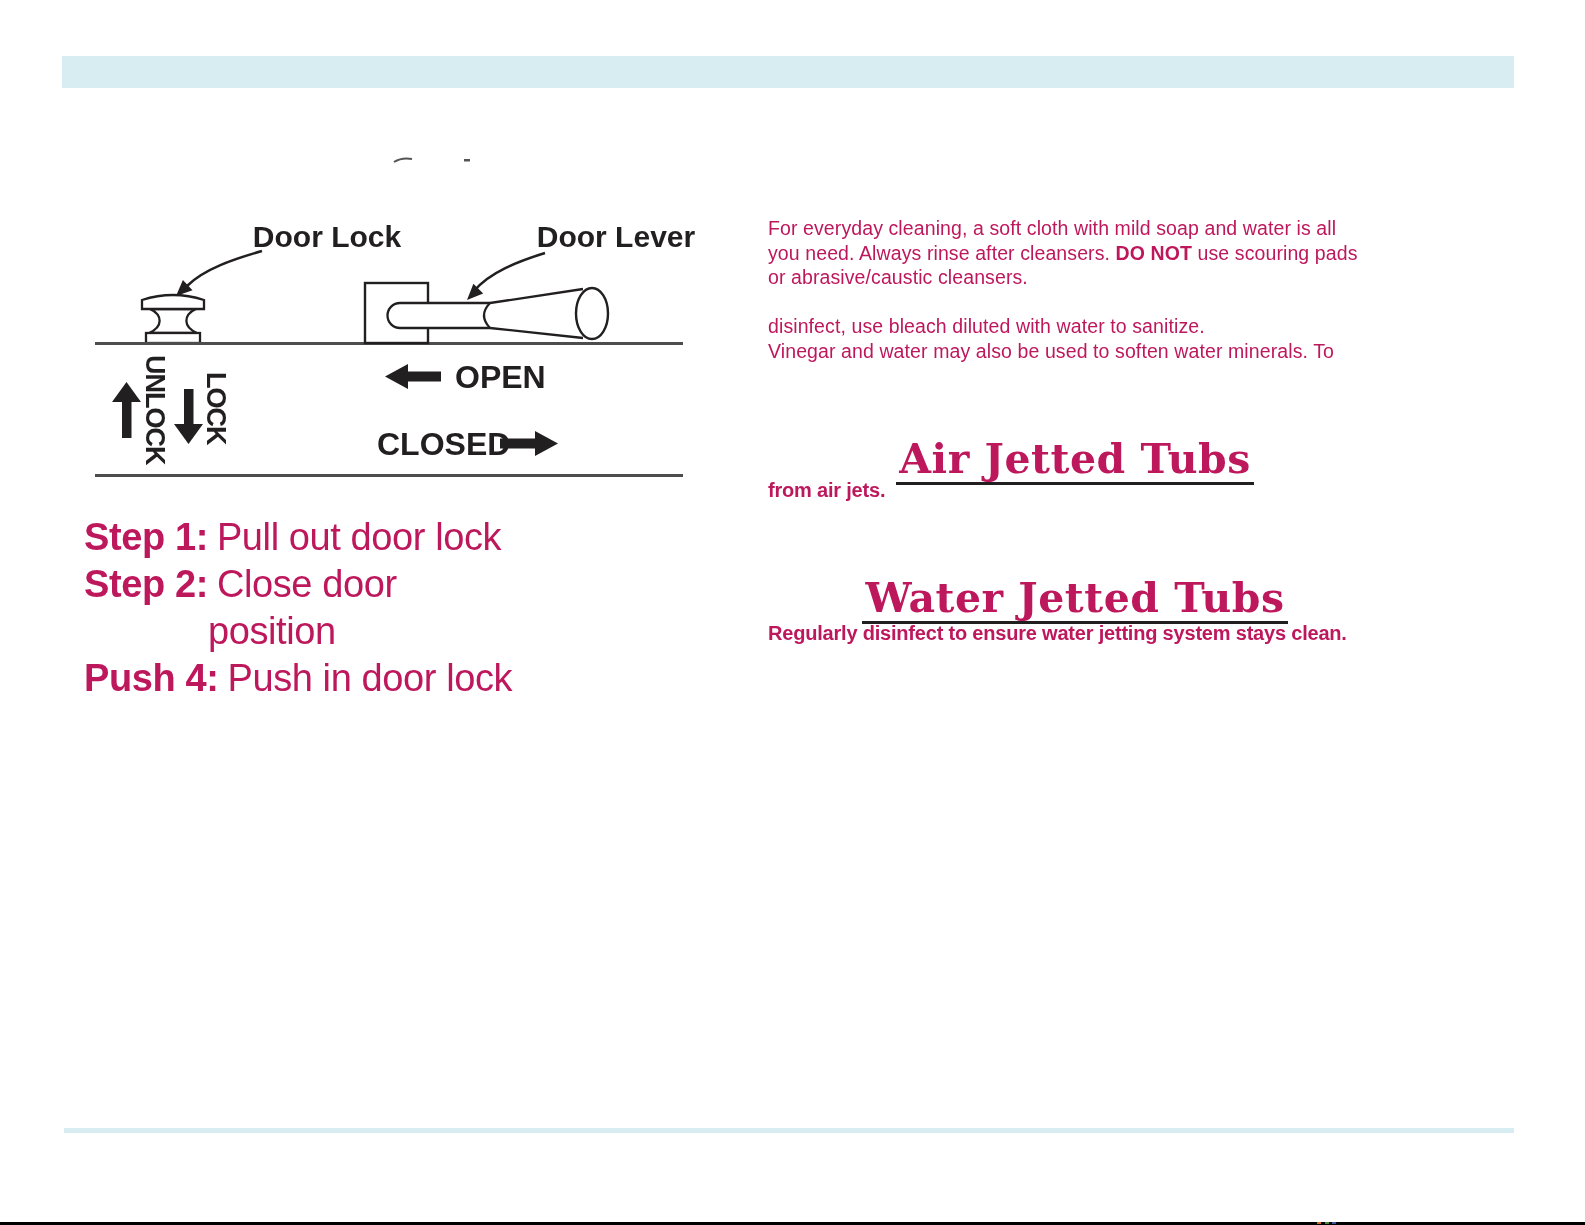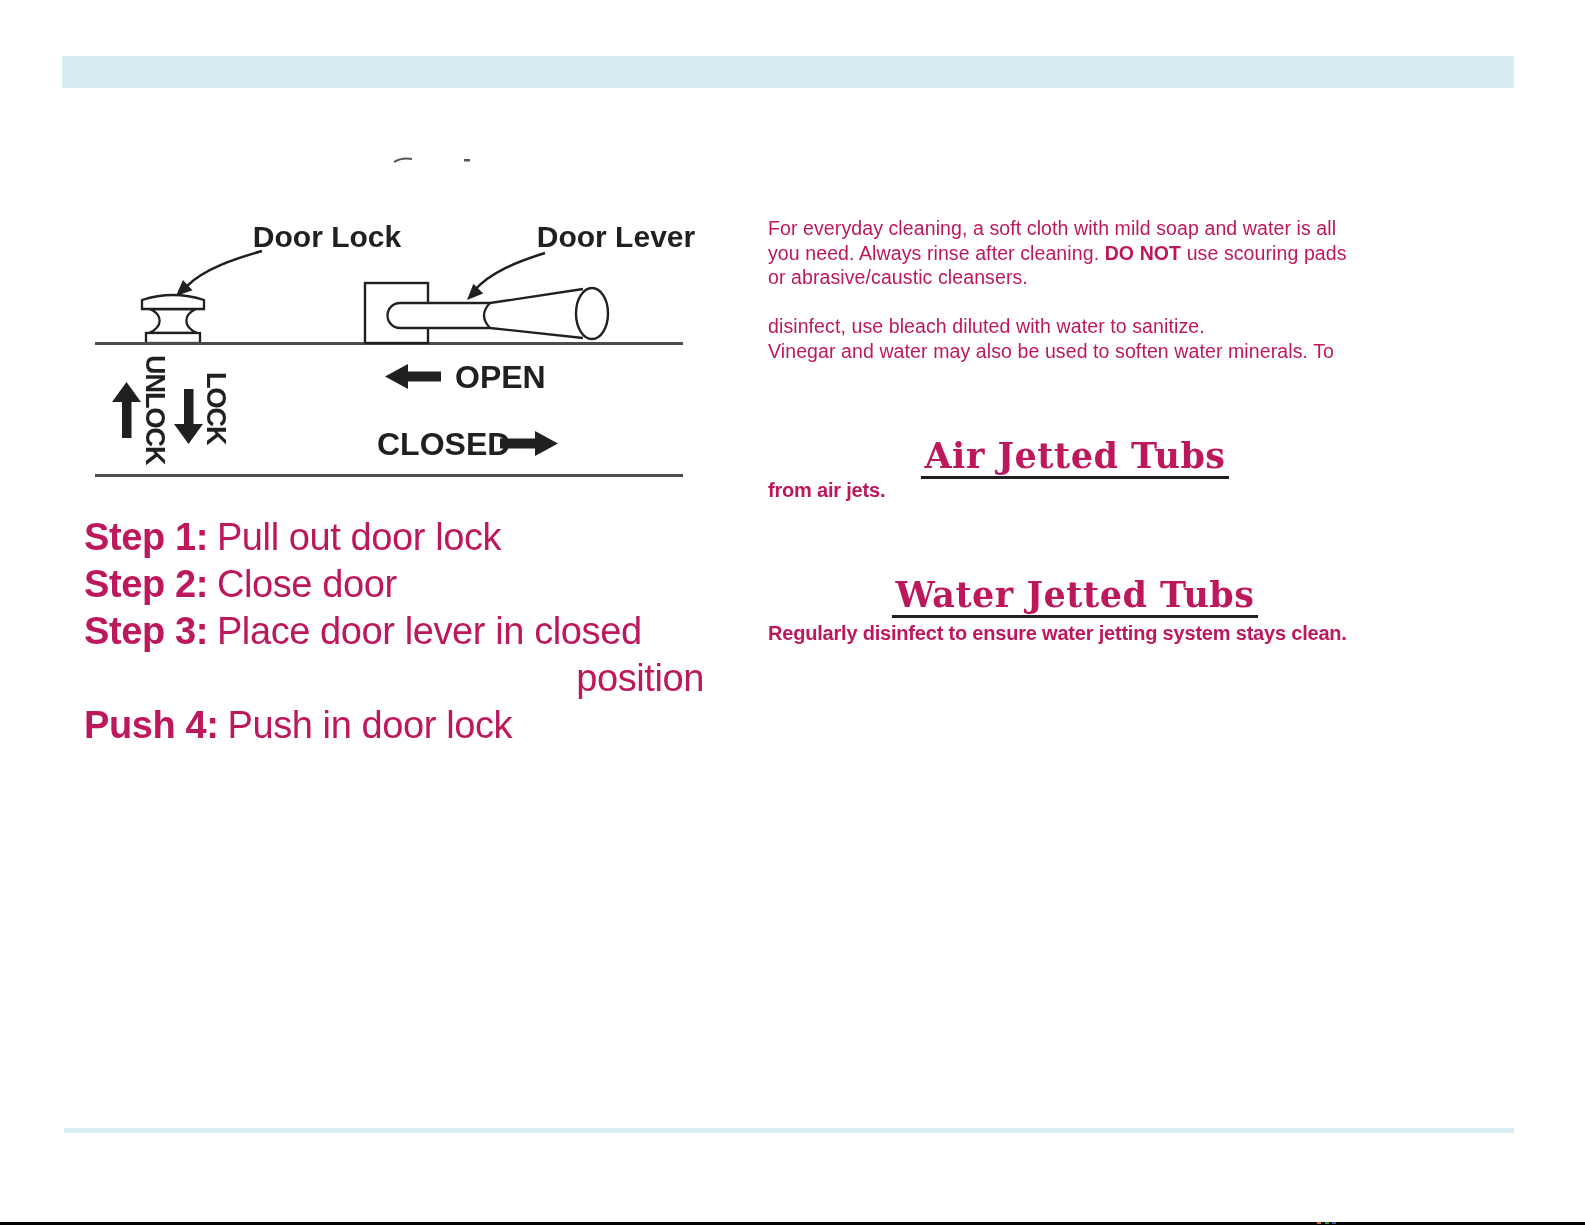--- a/index.html
+++ b/index.html
@@ -13,34 +13,34 @@
   .black-edge-bottom { position:absolute; left:0; top:1222px; width:1585px; height:3px; background:#000; }
   .speck { position:absolute; top:1222px; width:4px; height:2px; }
 
   .diagram-svg { position:absolute; left:0; top:140px; width:760px; height:360px; }
   .svg-label { font-family:"Liberation Sans", sans-serif; font-weight:bold; fill:#221f20; }
 
   .steps { position:absolute; left:84px; top:514px; width:620px;
            font-size:38px; line-height:47px; letter-spacing:-0.4px; }
   .step-line { white-space:nowrap; }
   .step-label { font-weight:bold; margin-right:9px; }
-  .step-wrap { padding-left:124px;text-align:right; }
+  .step-wrap { padding-left:124px; }
 
   .right-col { position:absolute; left:768px; top:0; width:614px; }
   .para { position:absolute; left:0; font-size:19.5px; line-height:24.5px; letter-spacing:0.1px; white-space:nowrap; }
   .para1 { top:216px; }
   .para2 { top:314px; }
   .b { font-weight:bold; }
 
   .section-heading-row { position:absolute; left:0; width:614px; text-align:center; }
   .air-heading-row { top:438px; }
   .water-heading-row { top:577px; }
   .section-heading {
     display:inline-block; font-family:"DejaVu Serif", serif; font-weight:600;
-    font-size:35px; letter-spacing:0.5px; line-height:1.05;
+    font-size:41px; letter-spacing:0.5px; line-height:1.05;
     border-bottom:3px solid #221f20; padding:0 3px 1px 3px;
   }
   .note { position:absolute; left:0; font-size:20px; font-weight:bold; line-height:27px; white-space:nowrap; letter-spacing:-0.2px; }
   .air-note { top:477px; }
   .water-note { top:620px; }
 </style>
 </head>
 <body>
 
 <div class="page">
@@ -100,36 +100,33 @@
     <line x1="95" y1="475.5" x2="683" y2="475.5" stroke="#4d4d4d" stroke-width="3"></line>
   </svg>
 
   <div class="steps">
     <div class="step-line">
       <span class="step-label">Step 1:</span><span>Pull out door lock</span>
     </div>
     <div class="step-line">
       <span class="step-label">Step 2:</span><span>Close door</span>
     </div>
-    <div class="step-line">
-      <span class="step-label">Step 3:</span><span>Place door lever in closed</span>
-    </div>
     <div class="step-line step-wrap">
       <span>position</span>
     </div>
     <div class="step-line">
       <span class="step-label">Push 4:</span><span>Push in door lock</span>
     </div>
   </div>
 
   <div class="right-col">
 
     <div class="para para1">
       <div>For everyday cleaning, a soft cloth with mild soap and water is all</div>
-      <div><span>you need. Always rinse after cleaning. </span><span class="b">DO NOT</span><span> use scouring pads</span></div>
+      <div><span>you need. Always rinse after cleansers. </span><span class="b">DO NOT</span><span> use scouring pads</span></div>
       <div>or abrasive/caustic cleansers.</div>
     </div>
 
     <div class="para para2">
       <div>disinfect, use bleach diluted with water to sanitize.</div>
       <div>Vinegar and water may also be used to soften water minerals. To</div>
     </div>
 
     <div class="section-heading-row air-heading-row">
       <span class="section-heading">Air Jetted Tubs</span>

